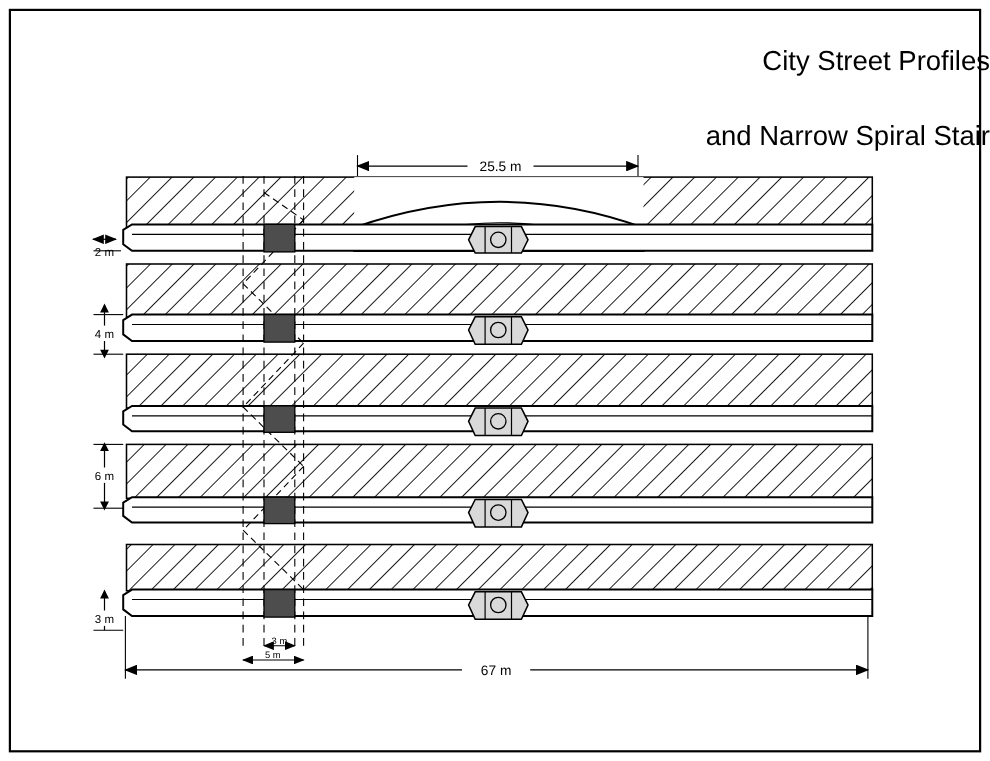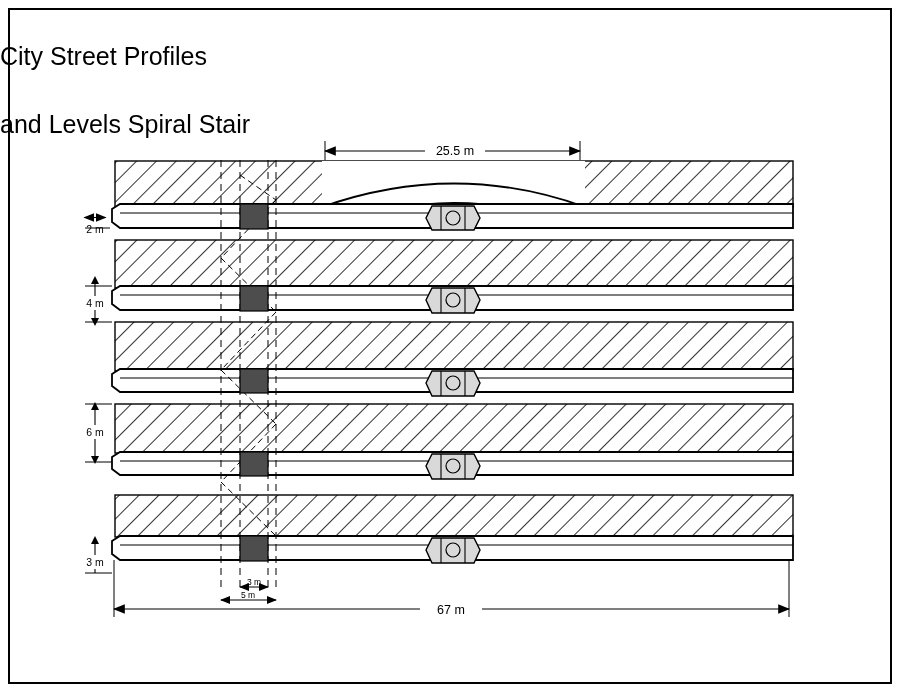--- a/index.html
+++ b/index.html
@@ -1,33 +1,33 @@
 <!DOCTYPE html>
 <html><head>
 <meta charset="utf-8">
 <style>
   html,body{margin:0;padding:0;background:#ffffff;}
   body{font-family:"Liberation Sans", sans-serif;}
   #page{position:relative;width:900px;height:692px;background:#ffffff;overflow:hidden;}
   #frame{position:absolute;left:8px;top:8px;width:884px;height:676px;border:2px solid #000;box-sizing:border-box;}
-  .title{position:absolute;width:100%;text-align:left;font-size:25px;color:#000;letter-spacing:0px;}
+  .title{position:absolute;width:100%;text-align:right;font-size:25px;color:#000;letter-spacing:0px;}
   .t1{top:42px;}
   .t2{top:78px;}
   .t3{top:110px;}
   svg{position:absolute;left:0;top:0;}
   .dimtxt{font-family:"Liberation Sans", sans-serif;fill:#000;}
 </style>
 </head>
 <body>
 
 <div id="page">
   <div id="frame"></div>
 
   <div class="title t1">City Street Profiles</div>
-  <div class="title t3">and Levels Spiral Stair</div>
+  <div class="title t3">and Narrow Spiral Stair</div>
 
   <svg width="900" height="692">
     <defs>
       <pattern id="hatch" width="14" height="14" patternTransform="rotate(45)" patternUnits="userSpaceOnUse">
         <line x1="0" y1="0" x2="0" y2="14" stroke="#000" stroke-width="1.6"></line>
       </pattern>
       <marker id="arrowR" markerWidth="10" markerHeight="8" refX="9" refY="4" orient="auto">
         <path d="M0,0 L10,4 L0,8 z" fill="#000"></path>
       </marker>
       <marker id="arrowL" markerWidth="10" markerHeight="8" refX="1" refY="4" orient="auto">

